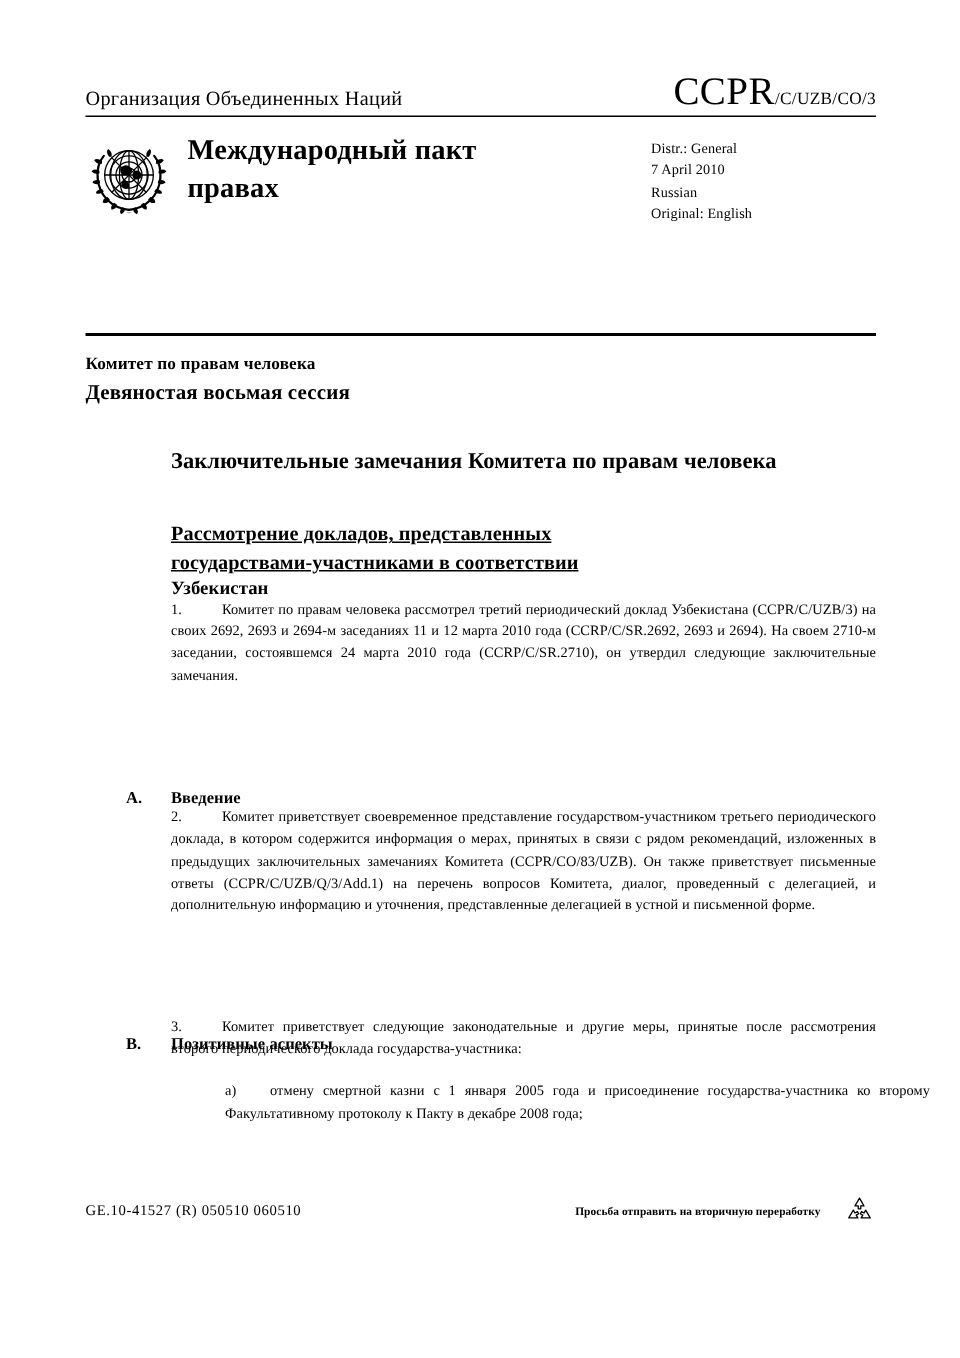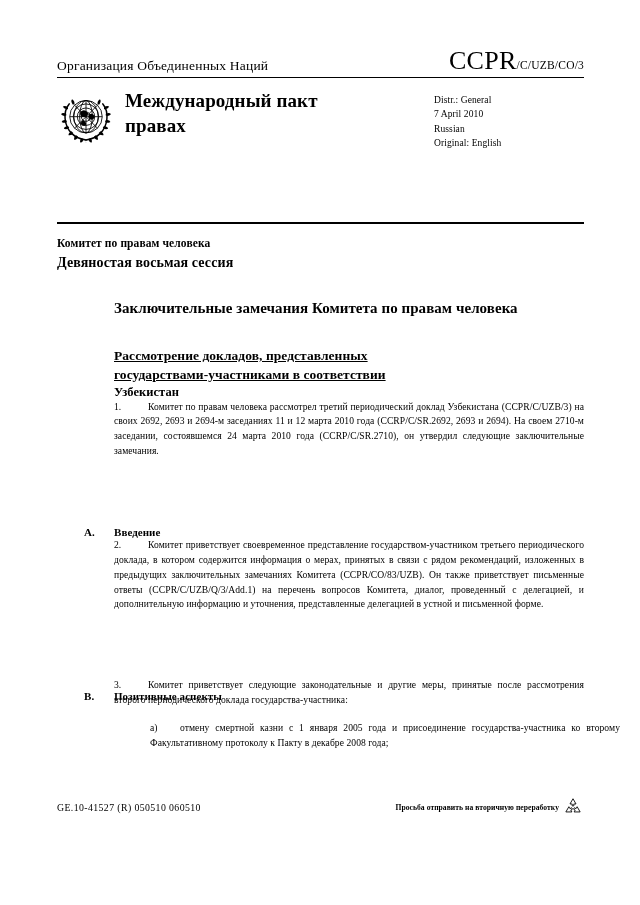--- a/index.html
+++ b/index.html
@@ -197,21 +197,21 @@
     align-items: center;
     justify-content: space-between;
   }
   .footer-left {
     font-size: 9.8px;
     letter-spacing: 0.4px;
   }
   .footer-right {
     display: flex;
     align-items: center;
-    gap: 3px;
+    gap: 15px;
   }
   .recycle-text {
     font-size: 7.6px;
     font-weight: bold;
     letter-spacing: 0.05px;
   }
   .recycle-icon { width: 22px; height: 22px; display: block; }
 </style>
 </head>
 <body>

